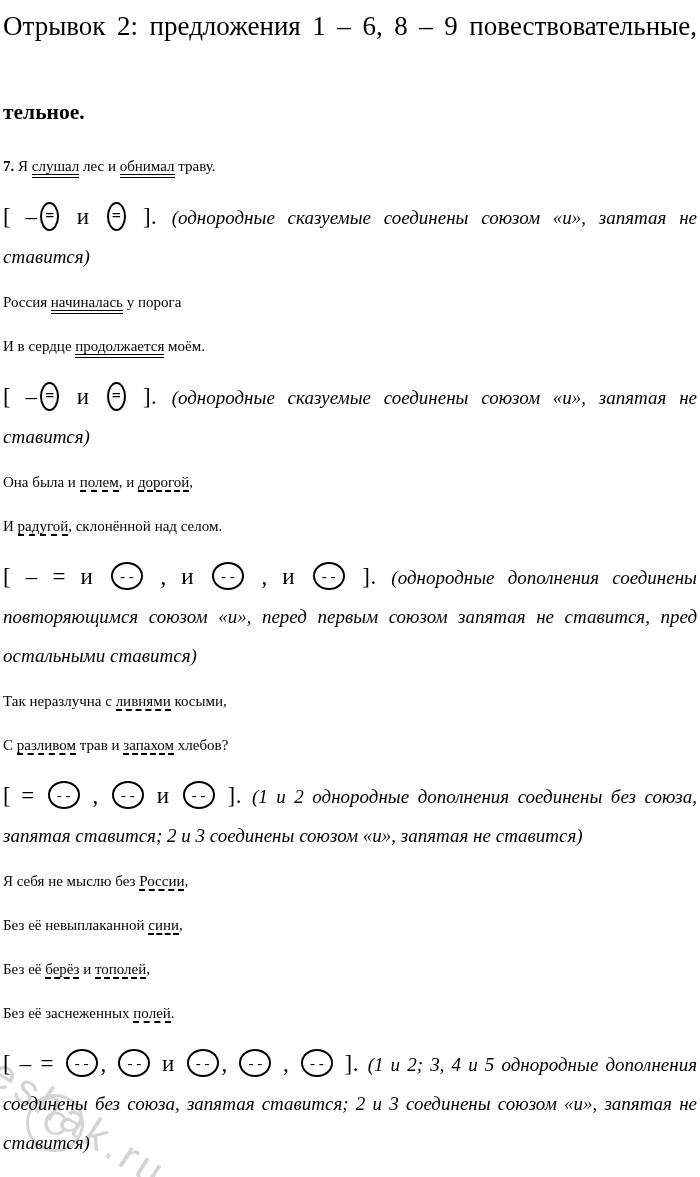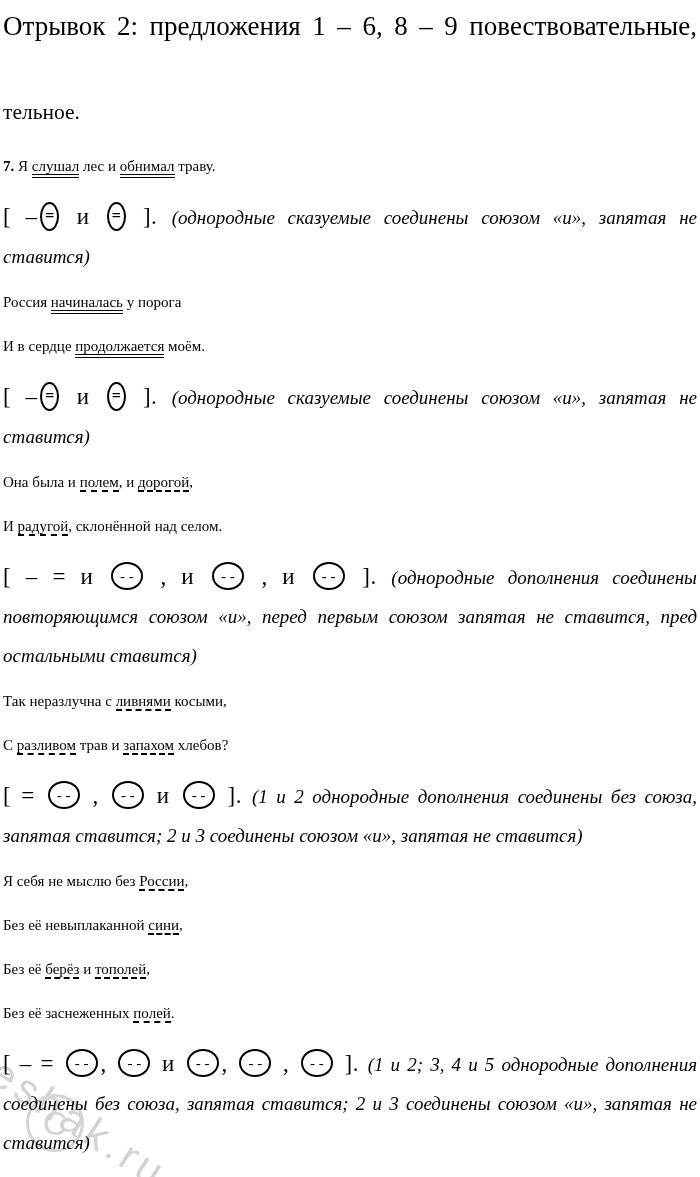--- a/index.html
+++ b/index.html
@@ -7,21 +7,21 @@
     width: 700px; height: 1177px;
     background: #ffffff; color: #000000;
     font-family: "Liberation Serif", serif;
     overflow: hidden; position: relative;
   }
   #page { position: relative; z-index: 1; padding: 5px 3px 0 3px; }
 
   
   .jline { font-size: 27px; line-height: 43px; text-align: justify; }
   .jline::after { content: ""; display: inline-block; width: 100%; height: 0; }
-  .jlast { font-size: 21.5px; line-height: 43px; }
+  .jlast { font-size: 21.5px; line-height: 43px; font-weight: bold; }
   .intro { margin-bottom: 20px; }
 
   
   .line { font-size: 15px; line-height: 24px; margin-bottom: 20px; white-space: nowrap; }
   .bold { font-weight: bold; }
   .u-double { border-bottom: 4px double #000; padding-bottom: 0px; }
   .u-dashed { border-bottom: 2px dashed #000; padding-bottom: 0px; }
 
   
   .scheme { font-size: 21px; line-height: 38px; margin-bottom: 14px; text-align: justify; }

